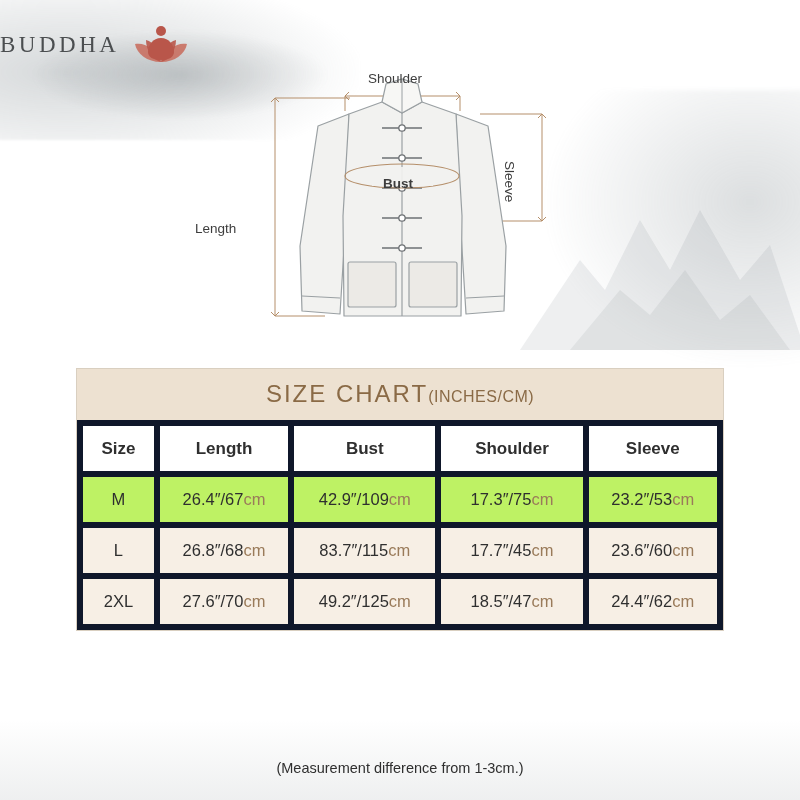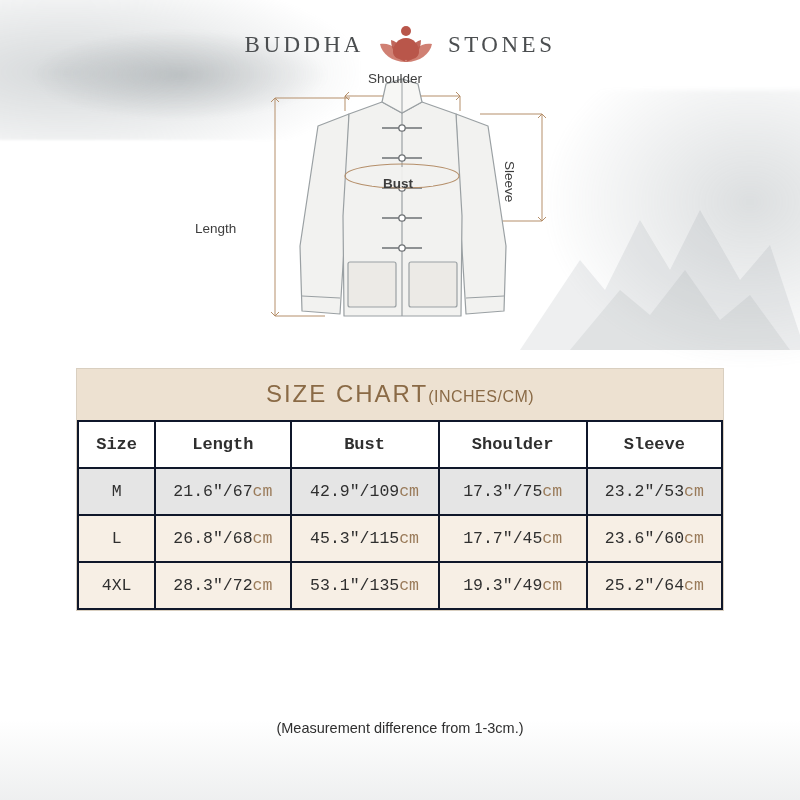--- a/index.html
+++ b/index.html
@@ -66,21 +66,21 @@
   }
 
   
   .brand {
     position: absolute;
     left: 0;
     top: 22px;
     width: 800px;
     display: flex;
     align-items: center;
-    justify-content: center;
+    justify-content: flex-start;
     gap: 14px;
   }
   .brand-word {
     font-family: "Liberation Serif", serif;
     font-size: 23px;
     letter-spacing: 3.5px;
     color: #4b4e50;
     font-weight: 400;
   }
   .brand-mark {
@@ -116,21 +116,21 @@
   }
 
   
   .chart {
     position: absolute;
     left: 76px;
     top: 368px;
     width: 648px;
     border: 1px solid #d9cfc0;
     box-sizing: border-box;
-    background: #e5e5e5;
+    background: #bef264;
   }
   .chart-title {
     background: #ede1d1;
     text-align: center;
     padding: 11px 0 12px;
     font-family: "Liberation Sans", sans-serif;
     color: #8a6a46;
     letter-spacing: 1px;
   }
   .chart-title .big {
@@ -140,45 +140,45 @@
   .chart-title .small {
     font-size: 16px;
     letter-spacing: 0.5px;
   }
   table.size {
     width: 100%;
     border-collapse: collapse;
     table-layout: fixed;
   }
   table.size th, table.size td {
-    border: 2px solid #0f172a;
+    border: 6px solid #0f172a;
     height: 45px;
     font-size: 16.5px;
     color: #2f2f2f;
     text-align: center;
-    font-family: Liberation Mono, monospace;
+    font-family: Liberation Sans, sans-serif;
     font-weight: 400;
     padding: 0;
   }
   table.size th {
     font-weight: 700;
     font-size: 17px;
     background: #ffffff;
   }
   table.size col.c0 { width: 12%; }
   table.size col.c1 { width: 21%; }
   table.size col.c2 { width: 23%; }
   table.size col.c3 { width: 23%; }
   table.size col.c4 { width: 21%; }
   tr.alt td { background: #f7efe5; }
   .unit { color: #9a7b5a; }
   .footnote {
     position: absolute;
     left: 0;
-    top: 720px;
+    top: 760px;
     width: 800px;
     text-align: center;
     font-size: 14.5px;
     color: #2f2f2f;
   }
 </style>
 </head>
 <body>
 
 <div class="bg-wash">
@@ -197,21 +197,20 @@
   <svg class="brand-mark" viewBox="0 0 56 46">
 
     <path d="M28 40 C14 40 4 32 2 22 C12 20 22 27 28 40 Z" fill="#c86a5a" opacity="0.85"></path>
     <path d="M28 40 C42 40 52 32 54 22 C44 20 34 27 28 40 Z" fill="#c86a5a" opacity="0.85"></path>
     <path d="M28 40 C20 38 13 29 13 18 C21 20 27 29 28 40 Z" fill="#b9564a" opacity="0.9"></path>
     <path d="M28 40 C36 38 43 29 43 18 C35 20 29 29 28 40 Z" fill="#b9564a" opacity="0.9"></path>
 
     <circle cx="28" cy="9" r="5" fill="#b9564a"></circle>
     <path d="M28 16 C20 16 15 23 15 30 C15 35 20 38 28 38 C36 38 41 35 41 30 C41 23 36 16 28 16 Z" fill="#b9564a"></path>
   </svg>
-  <span class="brand-word">STONES</span>
 </div>
 
 <div class="diagram">
   <svg width="500" height="290" viewBox="0 0 500 290">
     <g stroke="#b58f6a" stroke-width="1" fill="none">
 
       <line x1="195" y1="30" x2="195" y2="45"></line>
       <line x1="310" y1="30" x2="310" y2="45"></line>
       <line x1="195" y1="30" x2="310" y2="30"></line>
       <path d="M199 26 L195 30 L199 34"></path>
@@ -296,36 +295,36 @@
         <th>Size</th>
         <th>Length</th>
         <th>Bust</th>
         <th>Shoulder</th>
         <th>Sleeve</th>
       </tr>
     </thead>
     <tbody>
       <tr>
         <td>M</td>
-        <td><span>21.6″/67</span><span class="unit">cm</span></td>
+        <td><span>26.4″/67</span><span class="unit">cm</span></td>
         <td><span>42.9″/109</span><span class="unit">cm</span></td>
         <td><span>17.3″/75</span><span class="unit">cm</span></td>
         <td><span>23.2″/53</span><span class="unit">cm</span></td>
       </tr>
       <tr class="alt">
         <td>L</td>
         <td><span>26.8″/68</span><span class="unit">cm</span></td>
-        <td><span>45.3″/115</span><span class="unit">cm</span></td>
+        <td><span>83.7″/115</span><span class="unit">cm</span></td>
         <td><span>17.7″/45</span><span class="unit">cm</span></td>
         <td><span>23.6″/60</span><span class="unit">cm</span></td>
       </tr>
       <tr class="alt">
-        <td>4XL</td>
-        <td><span>28.3″/72</span><span class="unit">cm</span></td>
-        <td><span>53.1″/135</span><span class="unit">cm</span></td>
-        <td><span>19.3″/49</span><span class="unit">cm</span></td>
-        <td><span>25.2″/64</span><span class="unit">cm</span></td>
+        <td>2XL</td>
+        <td><span>27.6″/70</span><span class="unit">cm</span></td>
+        <td><span>49.2″/125</span><span class="unit">cm</span></td>
+        <td><span>18.5″/47</span><span class="unit">cm</span></td>
+        <td><span>24.4″/62</span><span class="unit">cm</span></td>
       </tr>
     </tbody>
   </table>
 </div>
 
 <div class="footnote">(Measurement difference from 1-3cm.)</div>
 
 </body></html>

